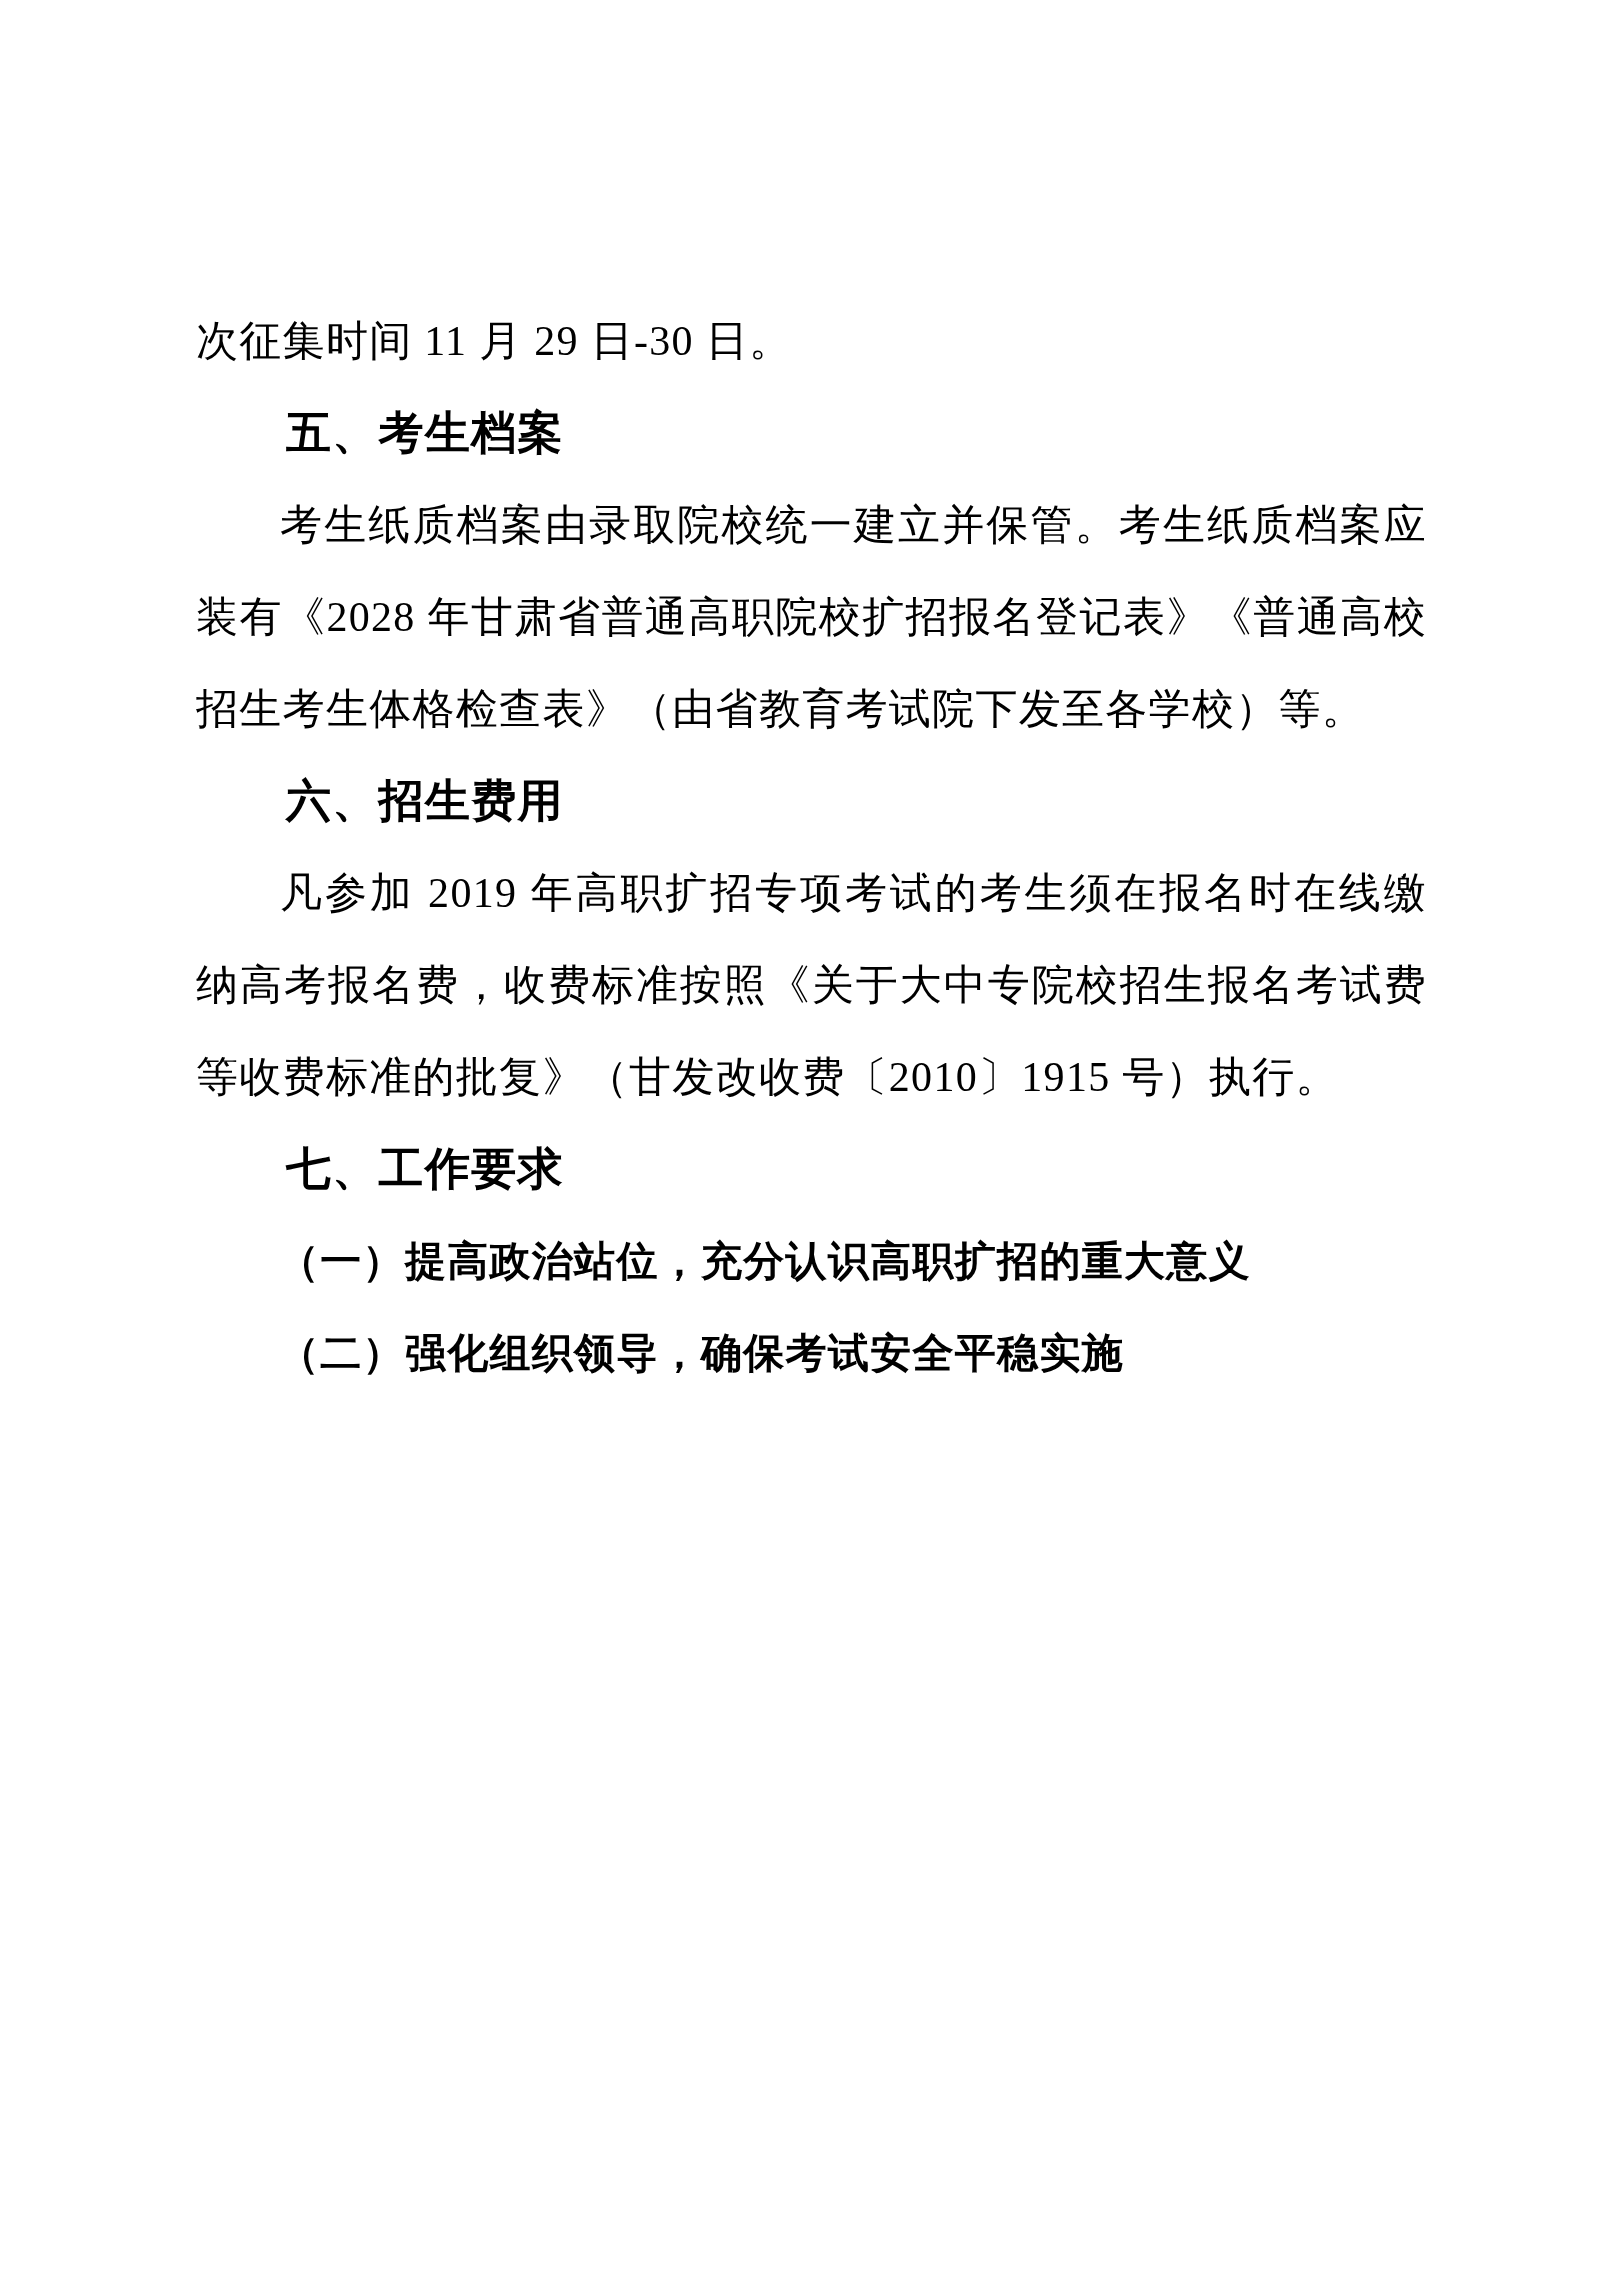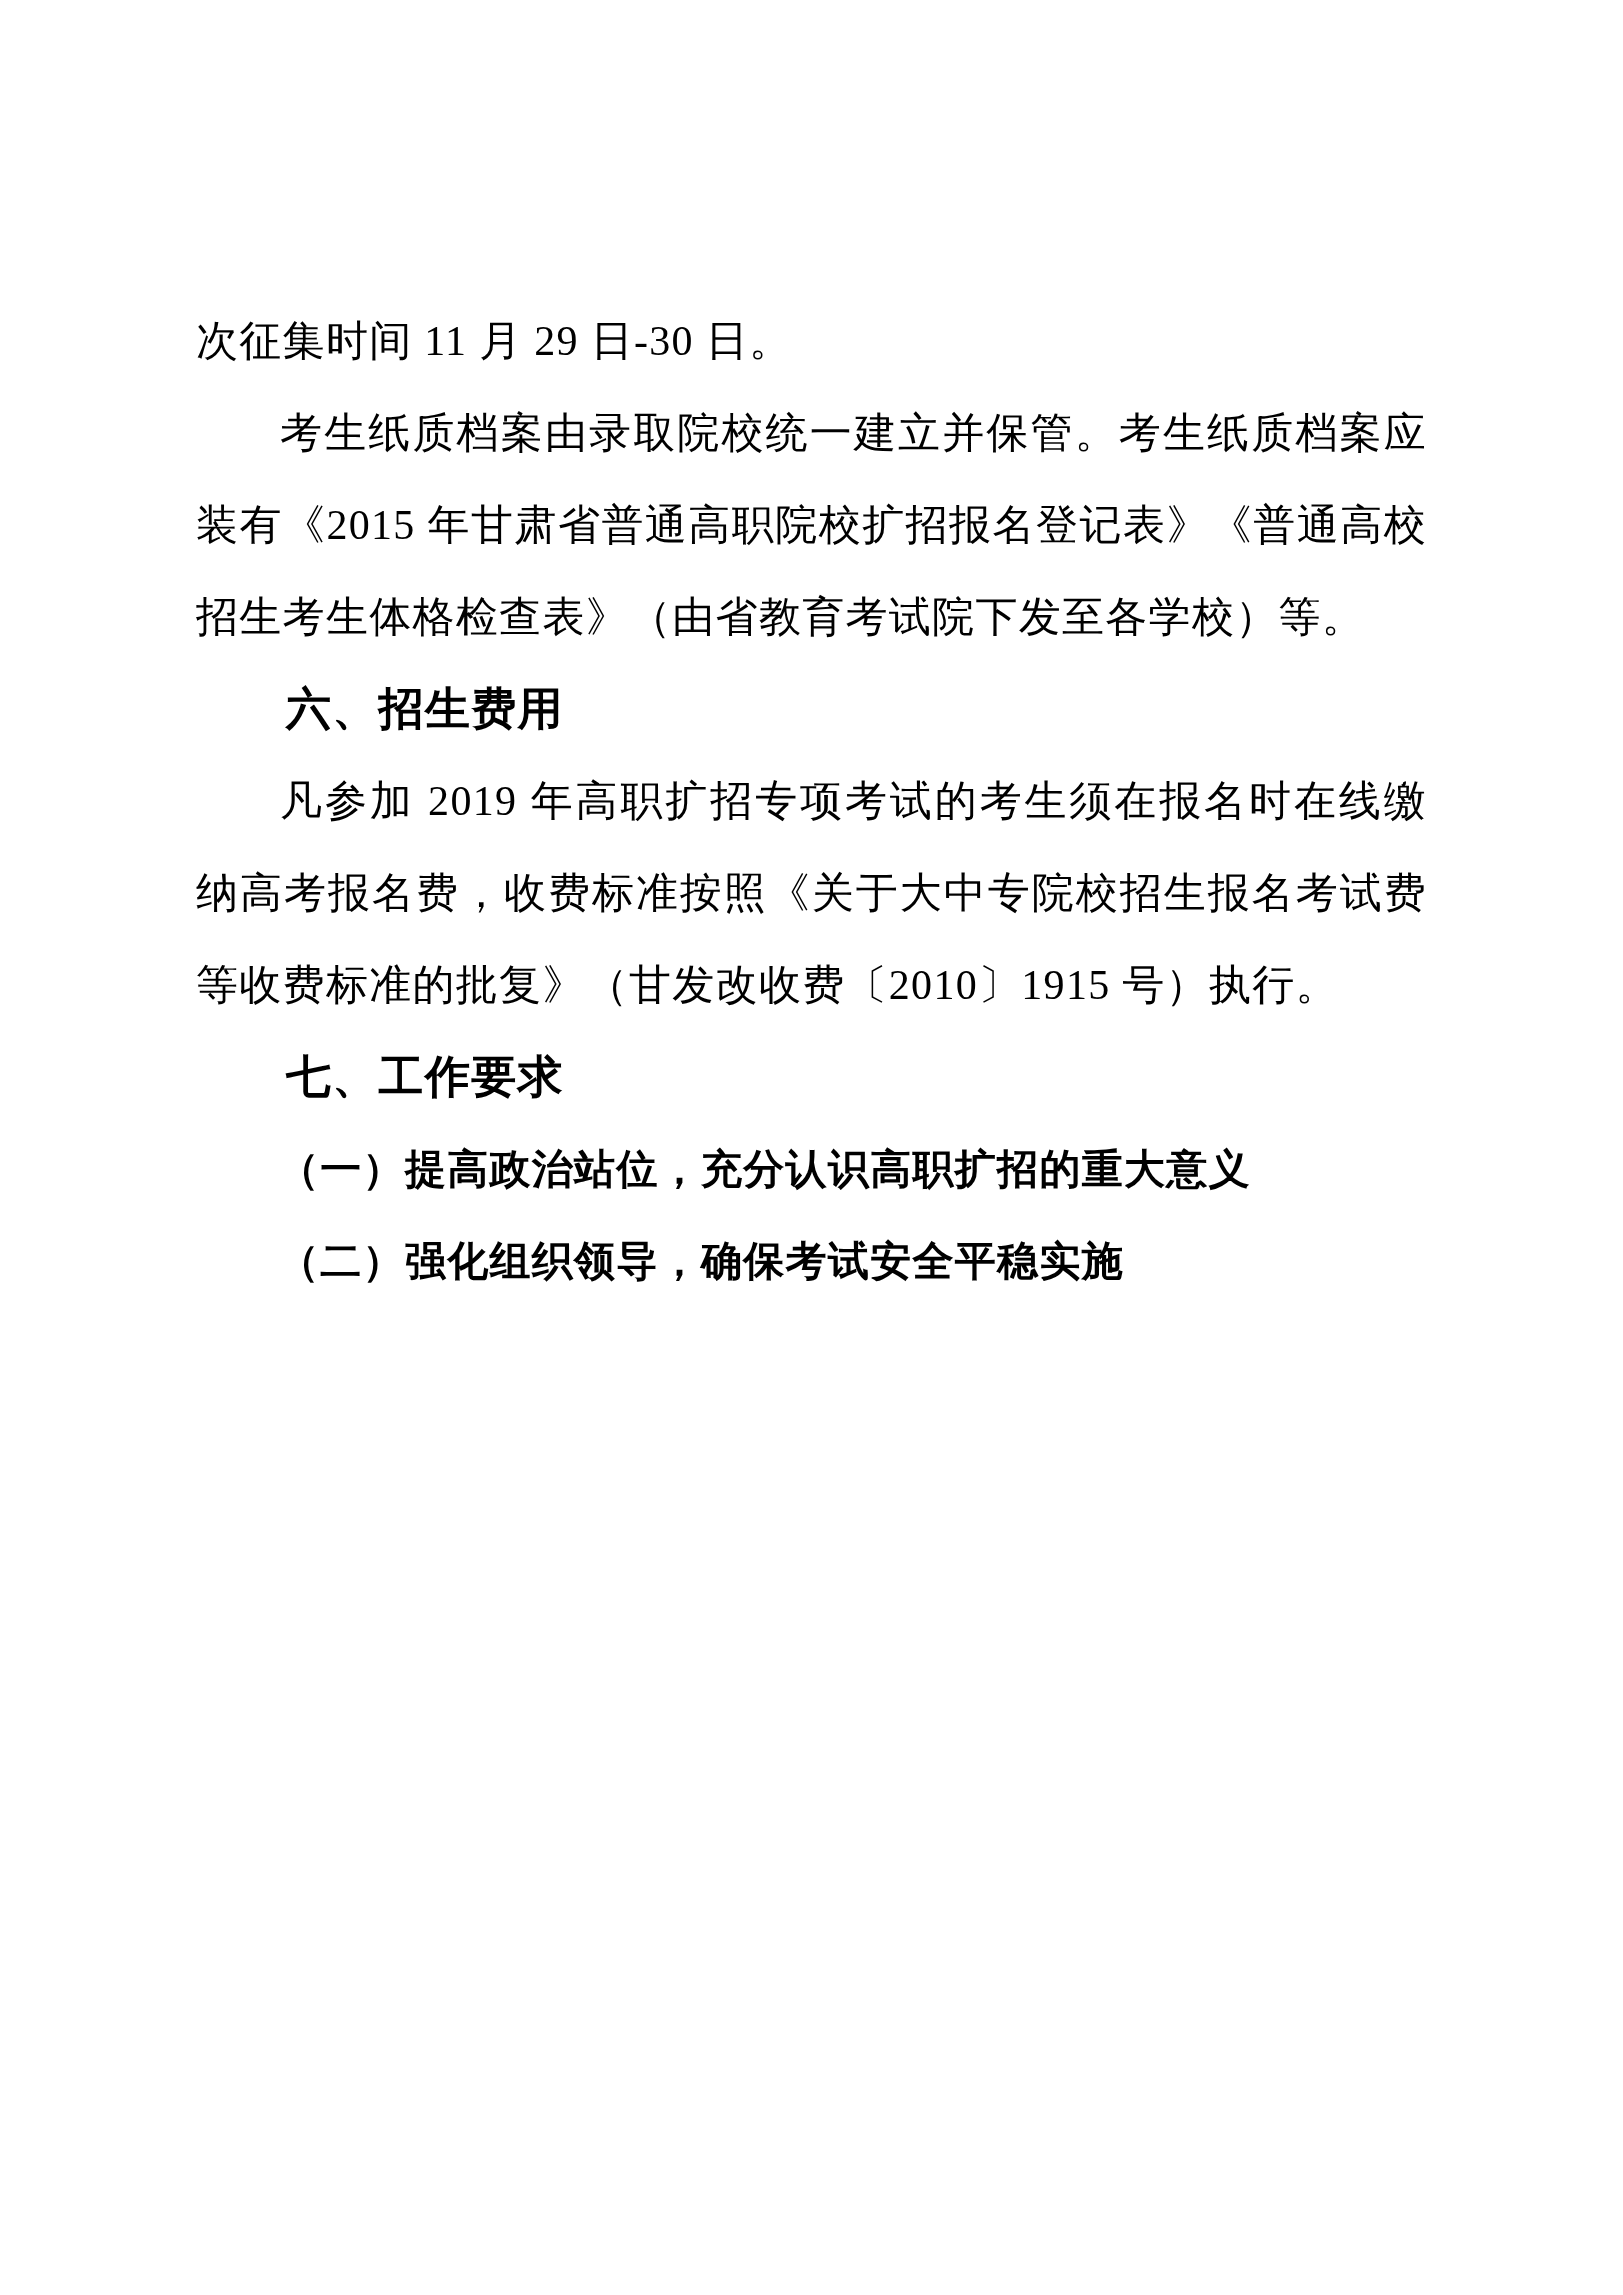--- a/index.html
+++ b/index.html
@@ -66,22 +66,23 @@
   }
 </style>
 </head>
 <body>
 
 <div class="page">
   <div class="content">
 
     <p class="body-par">次征集时间 11 月 29 日-30 日。</p>
 
+    <h2 class="section-heading">五、考生档案</h2>
 
-    <p class="body-par indent">考生纸质档案由录取院校统一建立并保管。考生纸质档案应装有《2015 年甘肃省普通高职院校扩招报名登记表》《普通高校招生考生体格检查表》（由省教育考试院下发至各学校）等。</p>
+    <p class="body-par indent">考生纸质档案由录取院校统一建立并保管。考生纸质档案应装有《2028 年甘肃省普通高职院校扩招报名登记表》《普通高校招生考生体格检查表》（由省教育考试院下发至各学校）等。</p>
 
     <h2 class="section-heading">六、招生费用</h2>
 
     <p class="body-par indent">凡参加 2019 年高职扩招专项考试的考生须在报名时在线缴纳高考报名费，收费标准按照《关于大中专院校招生报名考试费等收费标准的批复》（甘发改收费〔2010〕1915 号）执行。</p>
 
     <h2 class="section-heading">七、工作要求</h2>
 
     <h3 class="subsection-heading">（一）提高政治站位，充分认识高职扩招的重大意义</h3>
 
 

